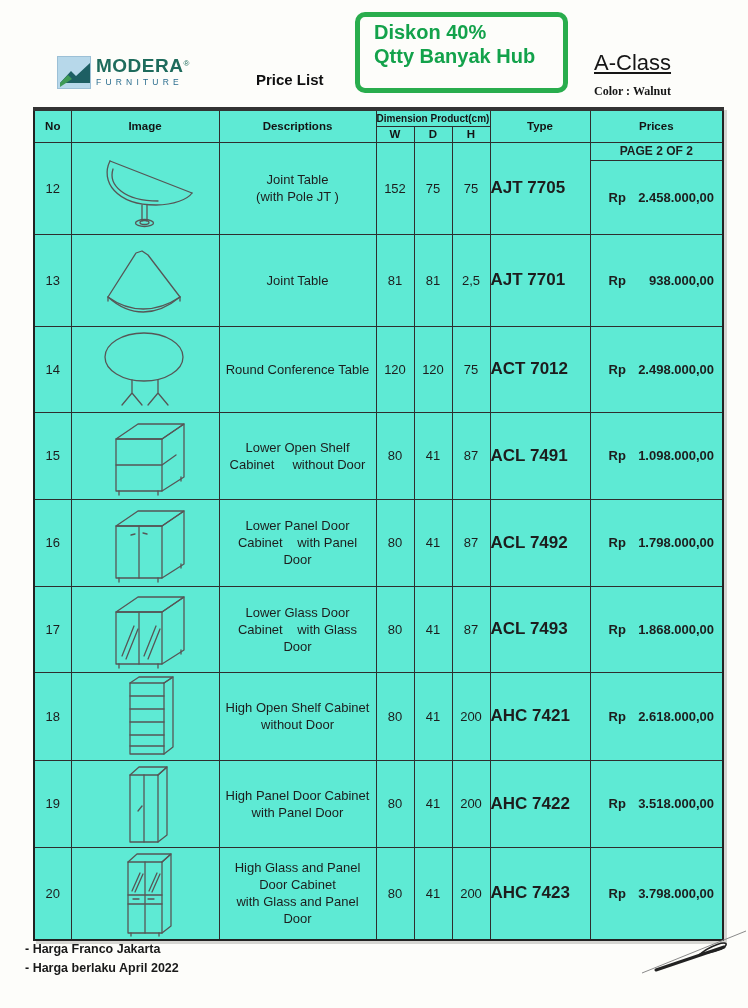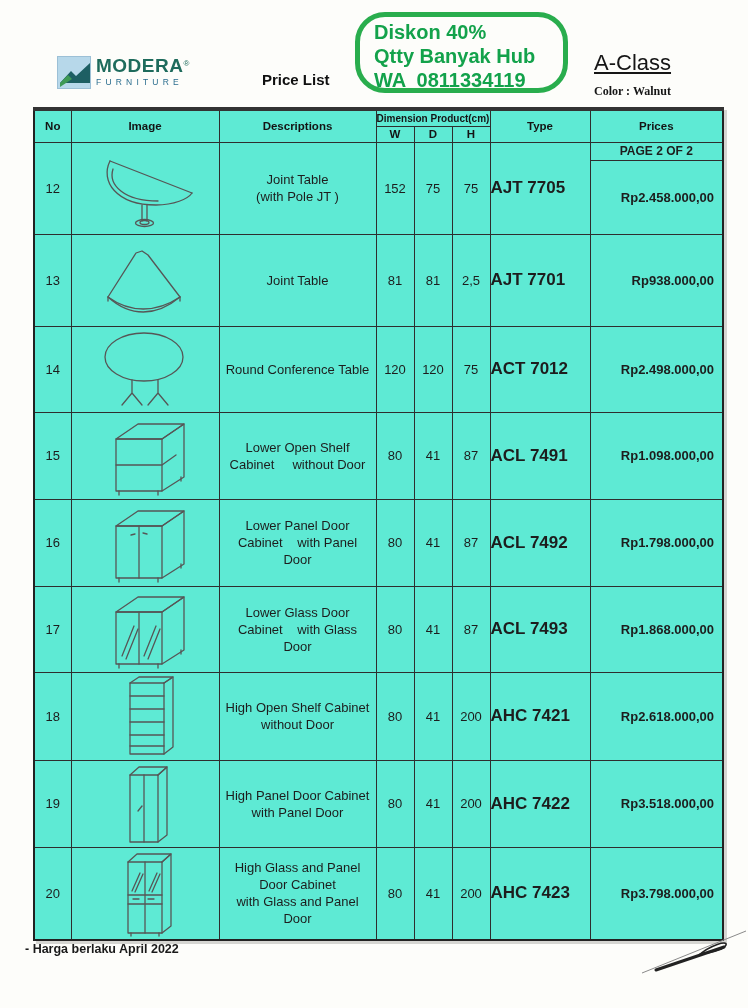--- a/index.html
+++ b/index.html
@@ -11,24 +11,24 @@
   }
 
   
   .hdr { position:absolute; top:0; left:0; width:748px; height:107px; }
   .brand { position:absolute; left:57px; top:56px; display:flex; align-items:flex-start; }
   .brand-mark { width:34px; height:33px; background:#b7d8ea; border:1px solid #9cc0d6; margin-right:5px; position:relative; overflow:hidden; }
   .brand-text { line-height:1; }
   .brand-name { font-size:19px; font-weight:bold; color:#1e6b5c; letter-spacing:.5px; }
   .brand-reg { font-size:8px; vertical-align:super; color:#1e6b5c; }
   .brand-sub { font-size:8.5px; font-weight:normal; color:#2a6d8e; letter-spacing:4.2px; margin-top:3px; }
-  .pricelist { position:absolute; left:262px; top:71px; font-size:15px; font-weight:bold; color:#101010;text-align:center; }
+  .pricelist { position:absolute; left:256px; top:71px; font-size:15px; font-weight:bold; color:#101010;text-align:center; }
   .promo {
     position:absolute; left:355px; top:12px; width:213px; height:81px;
-    border:5px solid #29ad4d; border-radius:30px; padding:3px 0 0 14px;
+    border:5px solid #29ad4d; border-radius:10px; padding:3px 0 0 14px;
   }
   .promo div { font-size:20px; font-weight:bold; color:#13a24b; line-height:24px; white-space:pre; }
   .aclass { position:absolute; left:594px; top:50px; font-size:22px; font-weight:500; color:#161616;text-decoration:underline; }
   .colorlbl { position:absolute; left:594px; top:84px; font-size:12px; font-weight:bold; color:#161616;font-family:Liberation Serif, serif; }
 
   
   table.price {
     position:absolute; left:33px; top:107px; width:689px;
     border-collapse:collapse; table-layout:fixed;
     border:2px solid #222; border-top:4px solid #333;
@@ -38,21 +38,21 @@
   table.price td, table.price th { border:1px solid #2e2e2e; overflow:hidden; }
   th { font-size:11.5px; font-weight:bold; text-align:center; color:#141414; }
   th.dimhead { font-size:10px; }
   tr.hdr1 { height:17px; } tr.hdr2 { height:16px; }
   td.c-no { font-size:13px; text-align:center;margin-top:37px; }
   td.c-img { text-align:center; vertical-align:middle; }
   td.c-desc { font-size:13px; text-align:center; white-space:pre-wrap; line-height:17px; padding:0 2px;margin-left:17px; }
   td.c-dim { font-size:13px; text-align:center; }
   td.c-type { font-size:17px; font-weight:bold; text-align:left; }
   td.c-price { font-size:13px; font-weight:bold; }
-  .price-in { display:flex; justify-content:flex-end; align-items:center; padding:0 8px 0 18px; }
+  .price-in { display:flex; justify-content:space-between; align-items:center; padding:0 8px 0 18px; }
   td.page-cell { font-size:12px; font-weight:bold; text-align:center; }
   tr.pagerow { height:18px; }
   svg.fig { display:block; margin:0 auto; }
   svg.fig path, svg.fig ellipse, svg.fig line { fill:none; stroke:#565656; stroke-width:1.3; stroke-linejoin:round; stroke-linecap:round; }
 
   
   .notes { position:absolute; left:25px; top:940px; }
   .notes div { font-size:12.5px; font-weight:600; color:#1a1a1a; line-height:19px; }
   .sig { position:absolute; left:630px; top:925px; }
 </style>
@@ -77,21 +77,20 @@
         </div>
         <div class="brand-sub">FURNITURE</div>
       </div>
     </div>
 
     <div class="pricelist">Price List</div>
 
     <div class="promo">
       <div>Diskon 40%</div>
       <div>Qtty Banyak Hub</div>
-      <div>WA  0811334119</div>
     </div>
 
     <div class="aclass">A-Class</div>
     <div class="colorlbl">Color : Walnut</div>
   </div>
 
   <table class="price">
     <colgroup>
       <col style="width:37px">
         <col style="width:148px">
@@ -347,20 +346,21 @@
         <div class="price-in">
               <span>Rp</span>
               <span>3.798.000,00</span>
             </div>
       </td>
     </tr>
   </tbody>
     </table>
 
   <div class="notes">
+    <div>- Harga Franco Jakarta</div>
     <div>- Harga berlaku April 2022</div>
   </div>
 
   <svg class="sig" width="118" height="55" viewBox="0 0 118 55">
     <path d="M12,48 L116,6" stroke="#8a8a8a" stroke-width="1" fill="none"></path>
     <path d="M26,45 L94,22" stroke="#222" stroke-width="3" fill="none" stroke-linecap="round"></path>
     <path d="M68,31 C80,20 98,15 96,20 C94,25 78,28 70,29" stroke="#222" stroke-width="1.6" fill="none" stroke-linecap="round"></path>
   </svg>
 
 </div>

